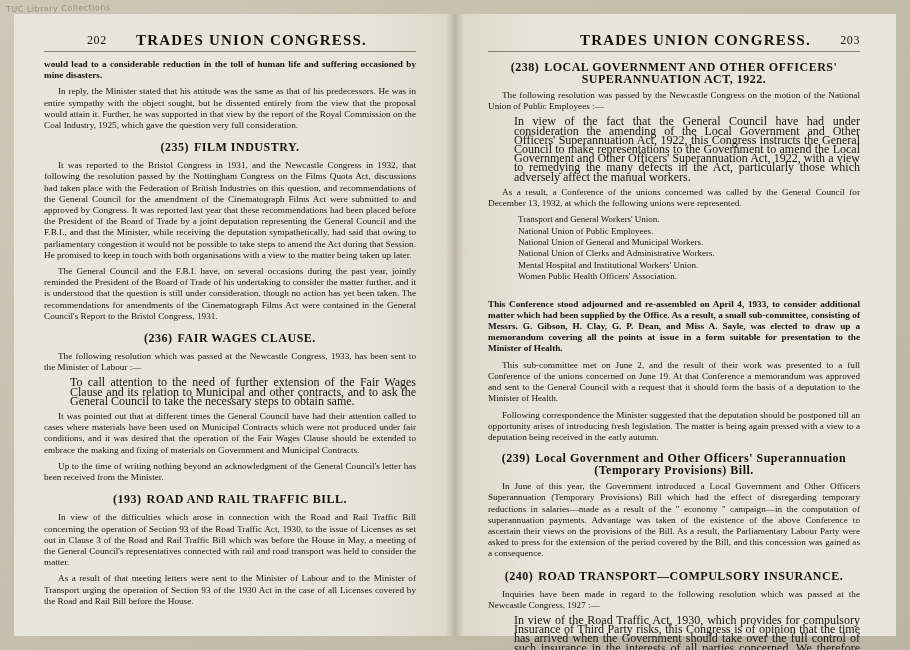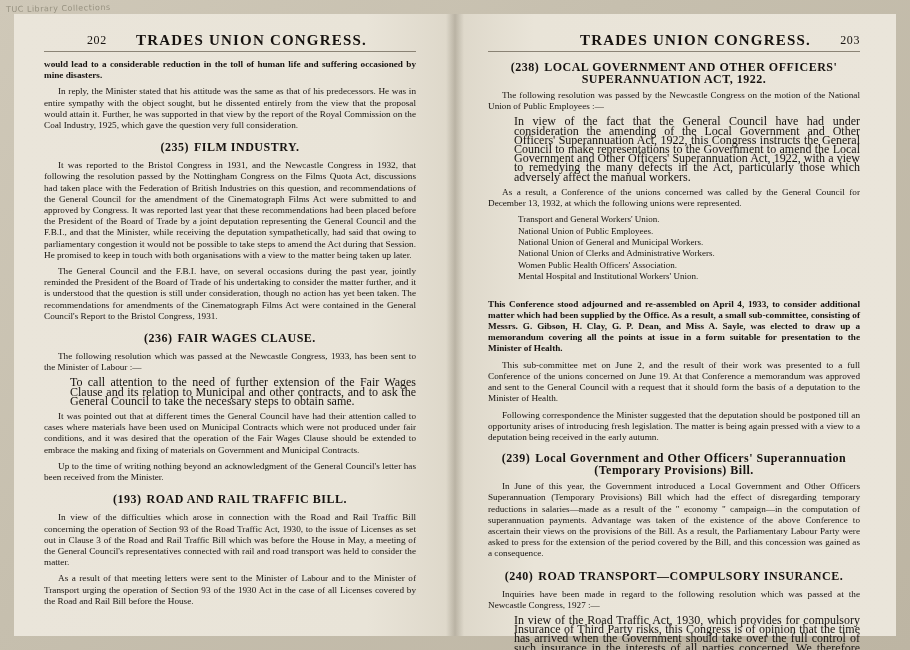--- a/index.html
+++ b/index.html
@@ -125,22 +125,22 @@
         <span>SUPERANNUATION ACT, 1922.</span>
       </h2>
       <p>The following resolution was passed by the Newcastle Congress on the motion of the National Union of Public Employees :—</p>
       <p class="quote">In view of the fact that the General Council have had under consideration the amending of the Local Government and Other Officers' Superannuation Act, 1922, this Congress instructs the General Council to make representations to the Government to amend the Local Government and Other Officers' Superannuation Act, 1922, with a view to remedying the many defects in the Act, particularly those which adversely affect the manual workers.</p>
       <p>As a result, a Conference of the unions concerned was called by the General Council for December 13, 1932, at which the following unions were represented.</p>
       <div class="unions">
         <div>Transport and General Workers' Union.</div>
         <div>National Union of Public Employees.</div>
         <div>National Union of General and Municipal Workers.</div>
         <div>National Union of Clerks and Administrative Workers.</div>
+        <div>Mental Hospital and Institutional Workers' Union.</div>
         <div>Women Public Health Officers' Association.</div>
-        <div>Mental Hospital and Institutional Workers' Union.</div>
       </div>
       <p class="noind">This Conference stood adjourned and re-assembled on April 4, 1933, to consider additional matter which had been supplied by the Office. As a result, a small sub-committee, consisting of Messrs. G. Gibson, H. Clay, G. P. Dean, and Miss A. Sayle, was elected to draw up a memorandum covering all the points at issue in a form suitable for presentation to the Minister of Health.</p>
       <p>This sub-committee met on June 2, and the result of their work was presented to a full Conference of the unions concerned on June 19. At that Conference a memorandum was approved and sent to the General Council with a request that it should form the basis of a deputation to the Minister of Health.</p>
       <p>Following correspondence the Minister suggested that the deputation should be postponed till an opportunity arises of introducing fresh legislation. The matter is being again pressed with a view to a deputation being received in the early autumn.</p>
 
       <h2 class="sec two">
         <span class="num">(239)</span><span>Local Government and Other Officers' Superannuation</span><br>
         <span>(Temporary Provisions) Bill.</span>
       </h2>
       <p>In June of this year, the Government introduced a Local Government and Other Officers Superannuation (Temporary Provisions) Bill which had the effect of disregarding temporary reductions in salaries—made as a result of the " economy " campaign—in the computation of superannuation payments. Advantage was taken of the existence of the above Conference to ascertain their views on the provisions of the Bill. As a result, the Parliamentary Labour Party were asked to press for the extension of the period covered by the Bill, and this concession was gained as a consequence.</p>

